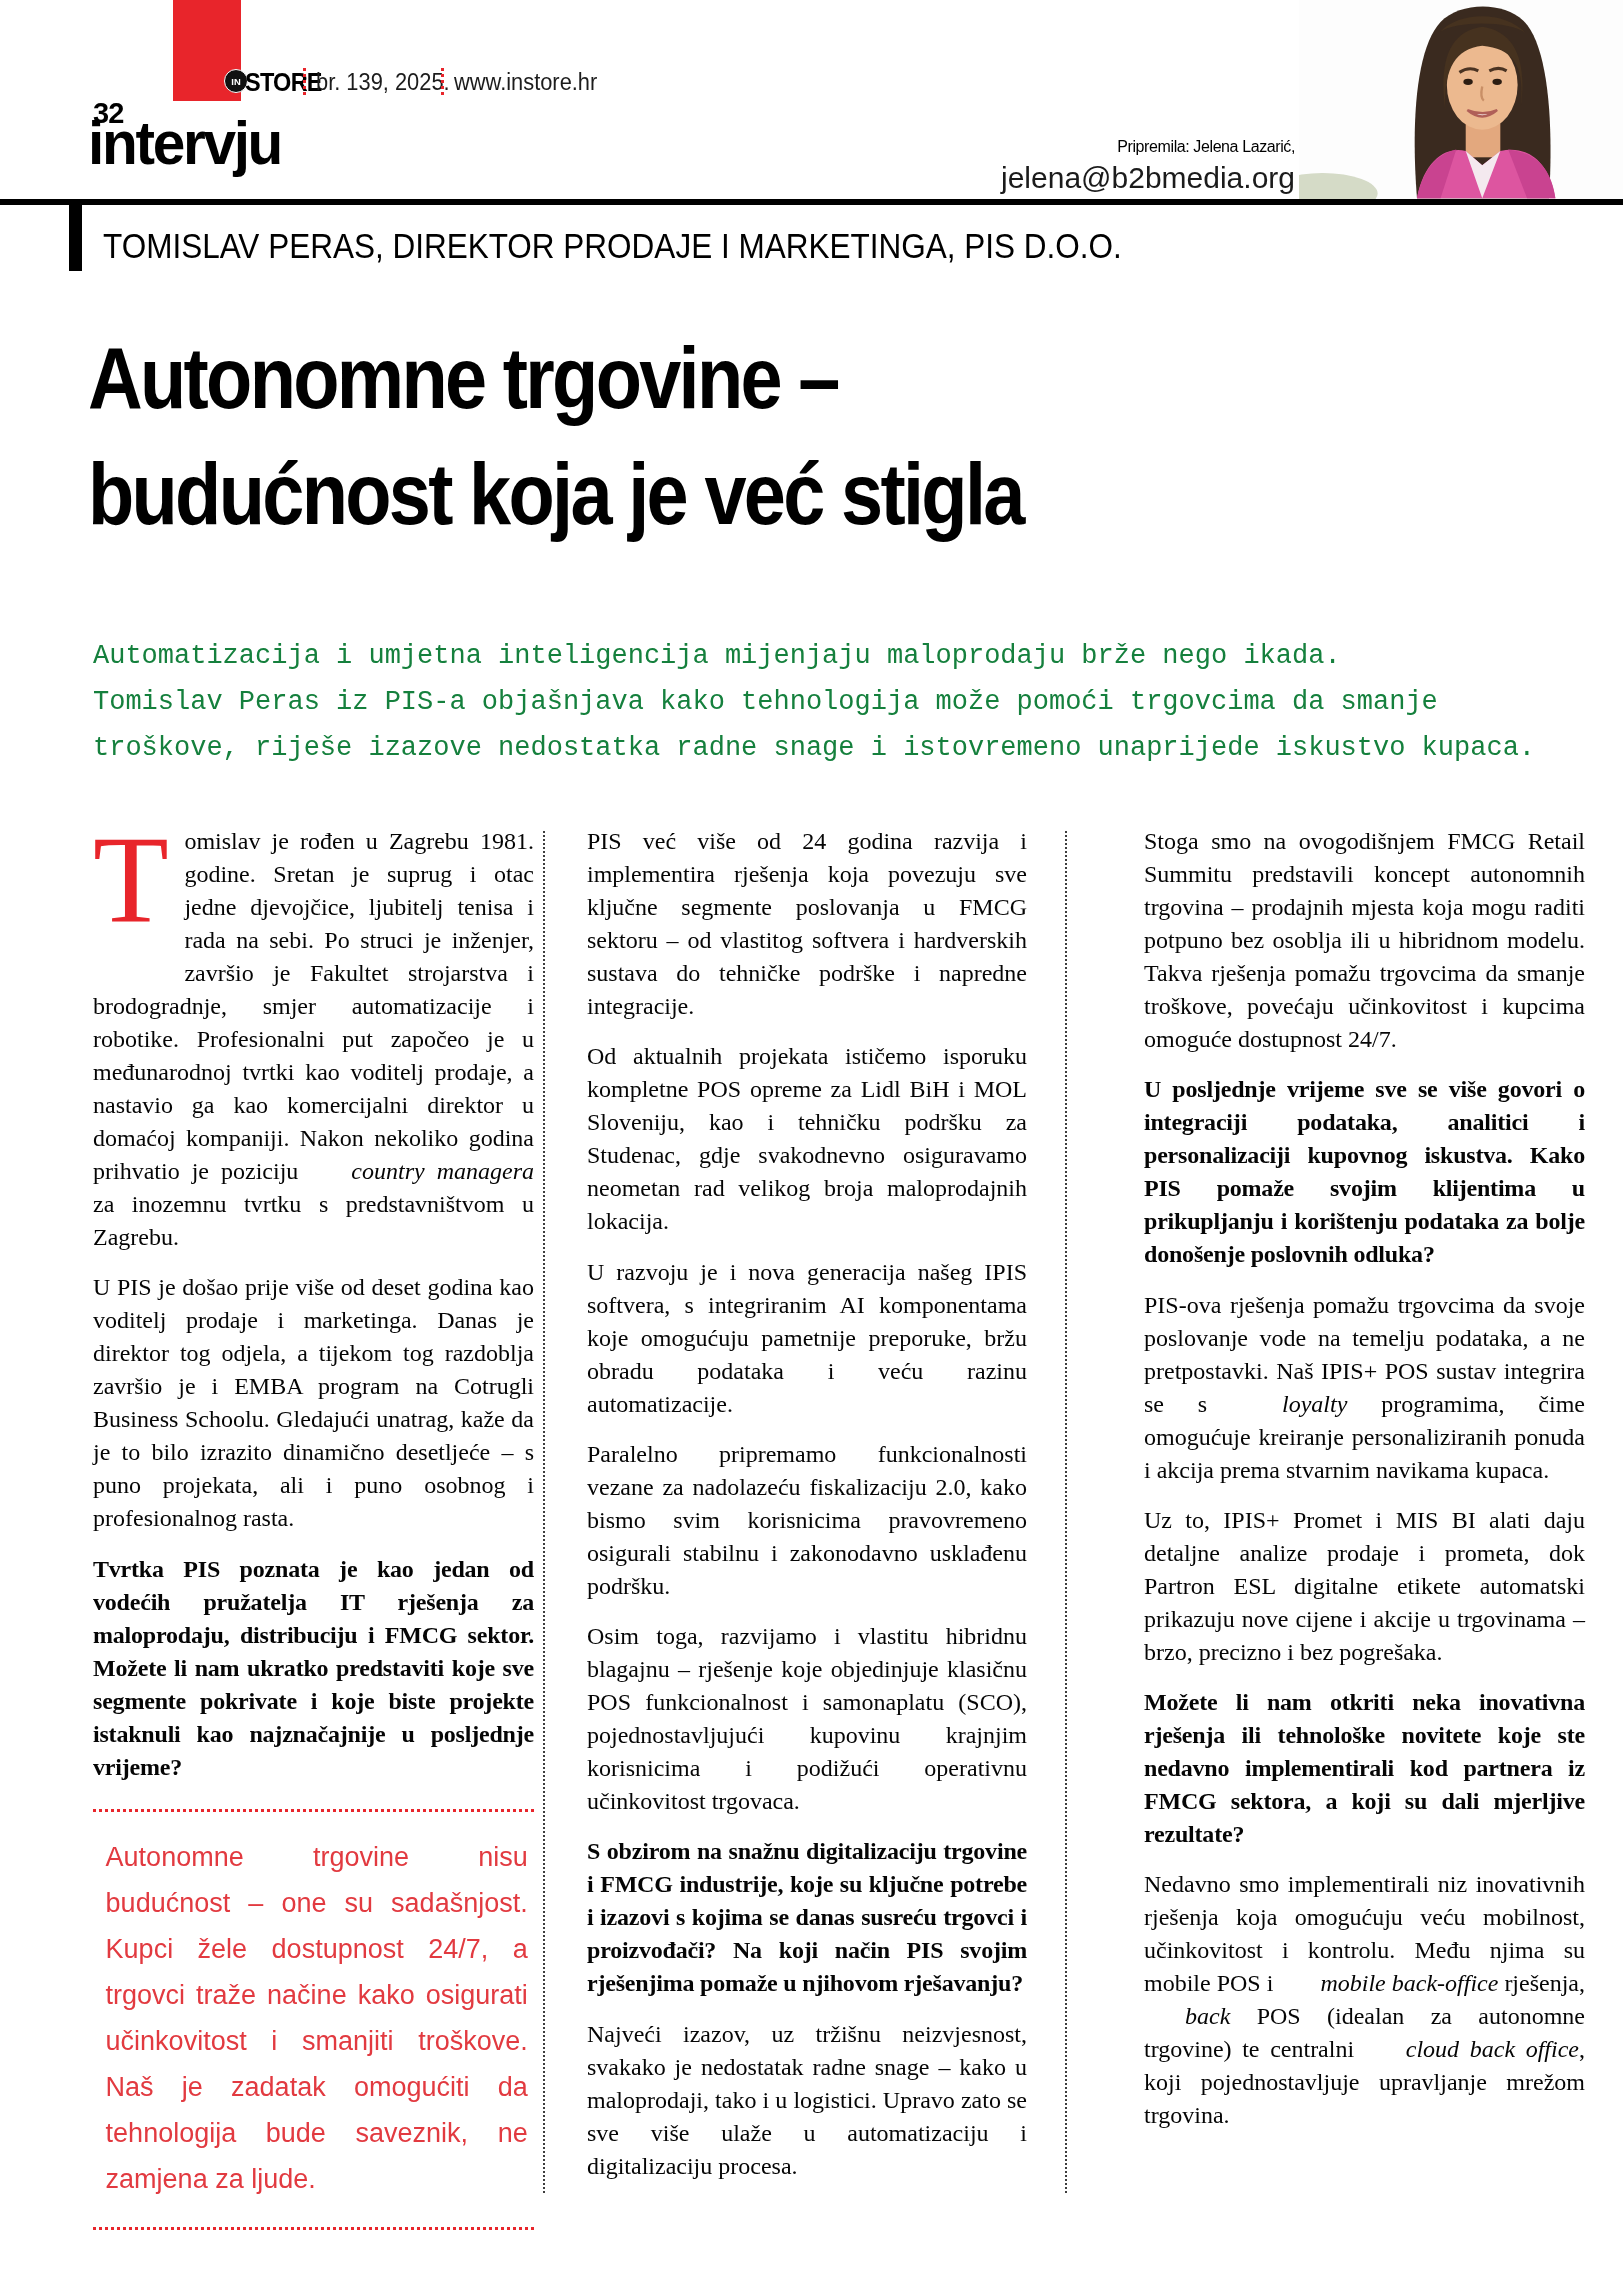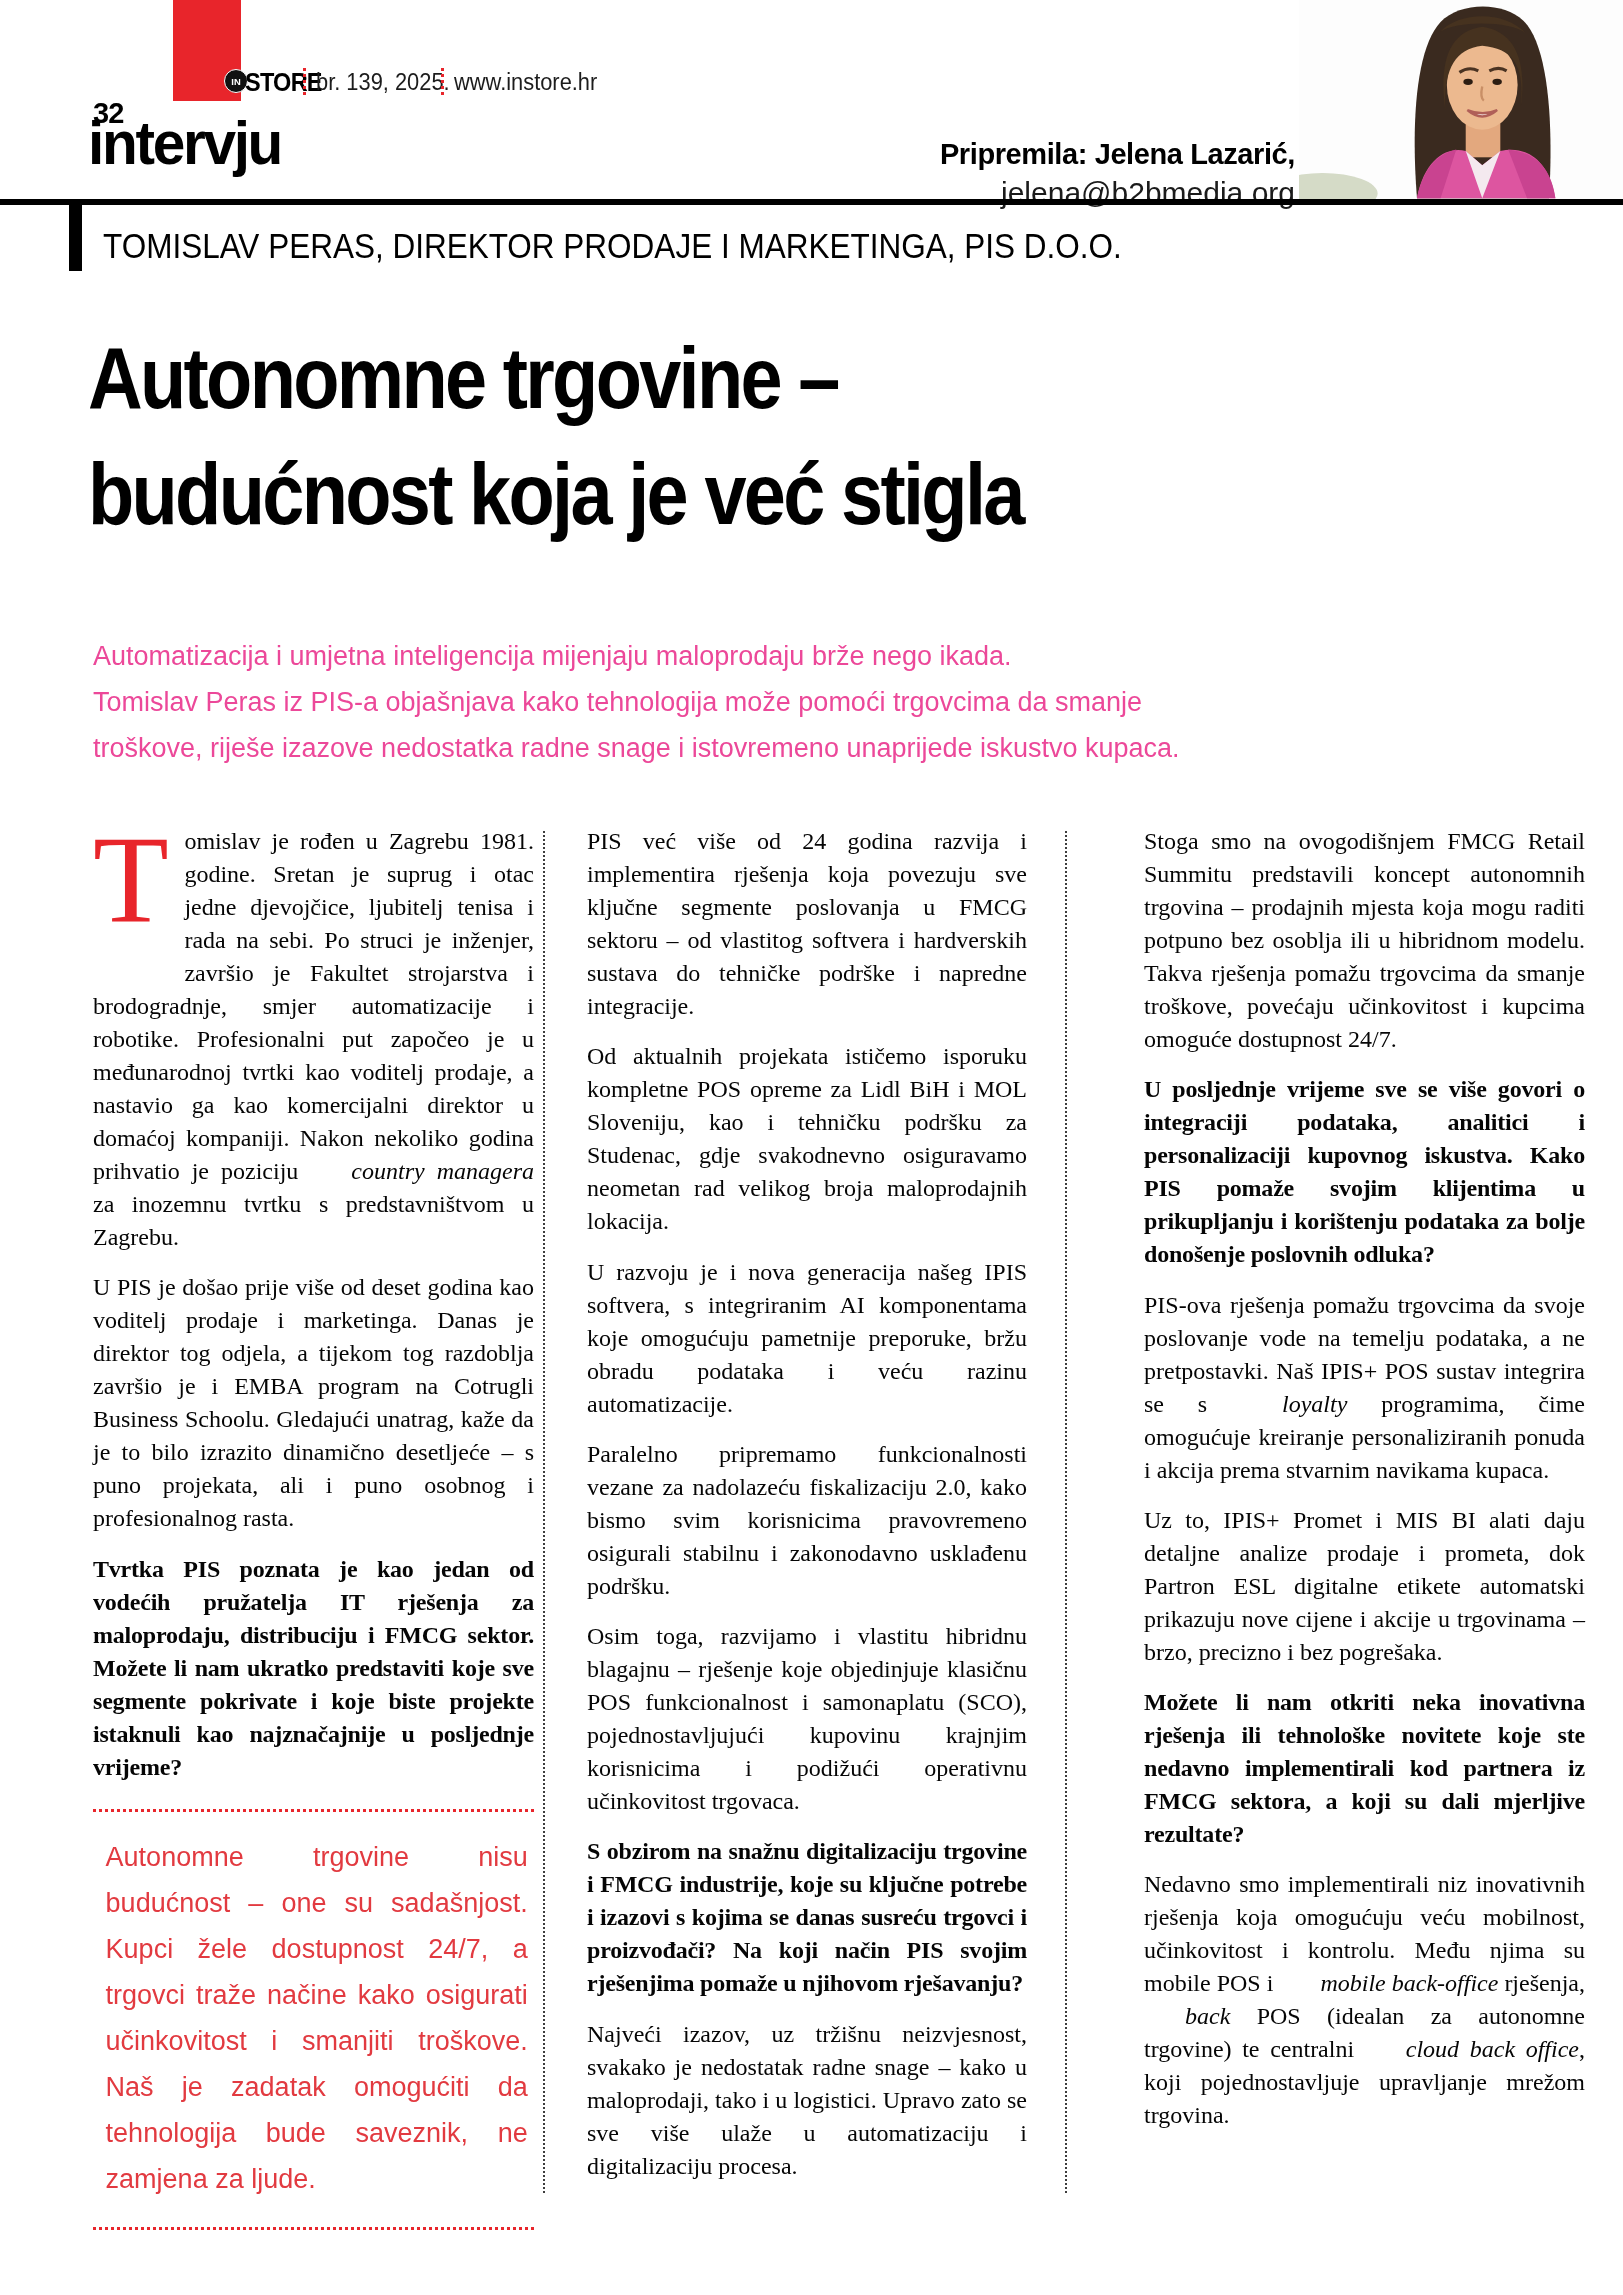--- a/index.html
+++ b/index.html
@@ -14,36 +14,36 @@
                color:#fff;font-size:9.4px;font-weight:bold;letter-spacing:0;}
   .logo-store{position:absolute;left:245px;top:68px;font-size:25px;font-weight:bold;letter-spacing:-0.8px;
               transform:scaleX(.94);transform-origin:left;}
   .hdr-dot-sep{position:absolute;top:68px;width:0;height:27px;border-left:3.1px dotted #e8252b;}
   .hdr-issue{position:absolute;left:316px;top:69px;font-size:23px;color:#1c1c1c;transform:scaleX(.95);transform-origin:left;}
   .hdr-site{position:absolute;left:454px;top:69px;font-size:23px;color:#1c1c1c;transform:scaleX(.95);transform-origin:left;}
   .section-title{position:absolute;left:88px;top:108px;font-size:61px;font-weight:bold;letter-spacing:-2.4px;
                  transform:scaleX(.96);transform-origin:left top;}
 
   .byline{position:absolute;right:328px;top:138px;text-align:right;}
-  .byline .who{font-size:29px;font-weight:bold;letter-spacing:-0.4px;}
+  .byline .who{font-size:16px;font-weight:normal;letter-spacing:-0.4px;}
   .byline .mail{font-size:30px;margin-top:4.7px;color:#1b1b1b;}
 
   .author-photo{position:absolute;right:0;top:0;width:324px;height:199px;}
 
   .top-rule{position:absolute;left:0;top:199px;width:1623px;height:6.3px;background:#000;}
 
   
   .kicker-bar{position:absolute;left:69px;top:205px;width:13.4px;height:66px;background:#000;}
   .kicker{position:absolute;left:103px;top:226px;font-size:35px;color:#000;white-space:nowrap;
           transform:scaleX(.9);transform-origin:left top;letter-spacing:0;}
 
   
   .headline{position:absolute;left:88px;top:320px;font-size:88px;line-height:116px;font-weight:bold;
             letter-spacing:-3.1px;transform:scaleX(.86);transform-origin:left top;white-space:nowrap;}
-  .lead{position:absolute;left:93px;top:633px;font-size:27px;line-height:46px;color:#ec4899;letter-spacing:0;}
+  .lead{position:absolute;left:93px;top:633px;font-size:27px;line-height:46px;color:#15803d;letter-spacing:0;font-family:Liberation Mono, monospace;}
 
   
   .col{position:absolute;top:825px;font-family:"Liberation Serif",serif;font-size:24px;line-height:33px;
        text-align:justify;color:#050505;}
   .col-1{left:93px;width:441px;}
   .col-2{left:587px;width:440px;}
   .col-3{left:1144px;width:441px;}
   .col-sep{position:absolute;top:831px;height:1362px;width:0;border-left:2.4px dotted #3c3c3c;}
   .sep-1{left:543px;} .sep-2{left:1065px;}
 

